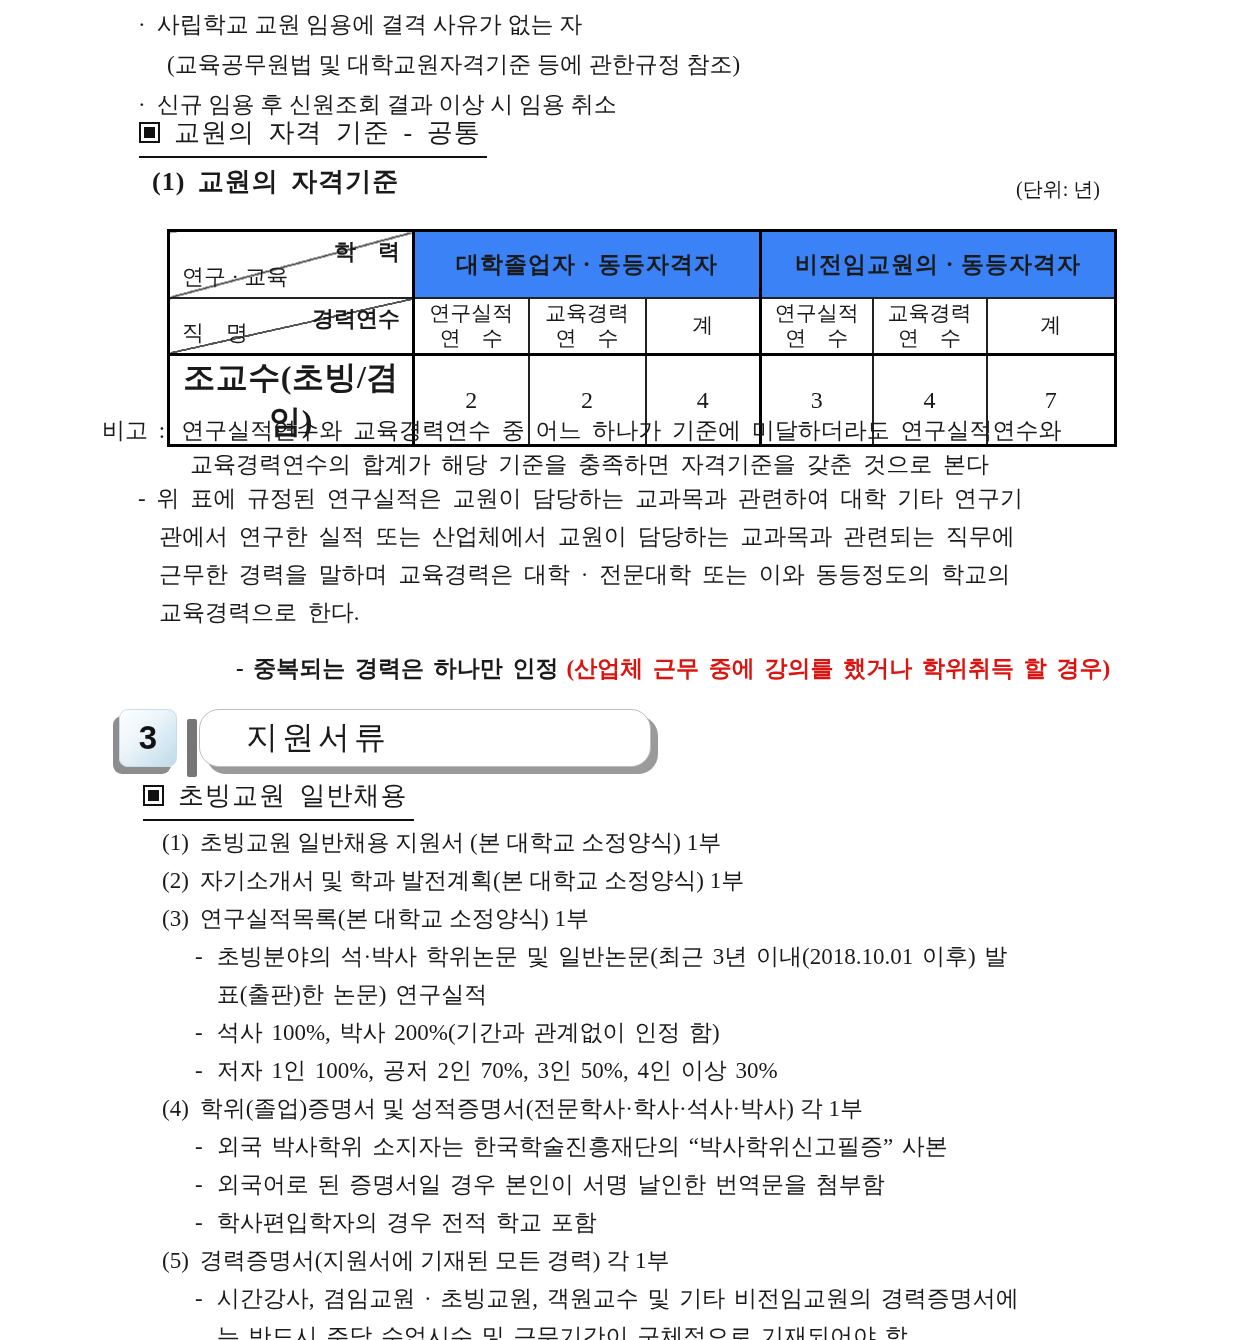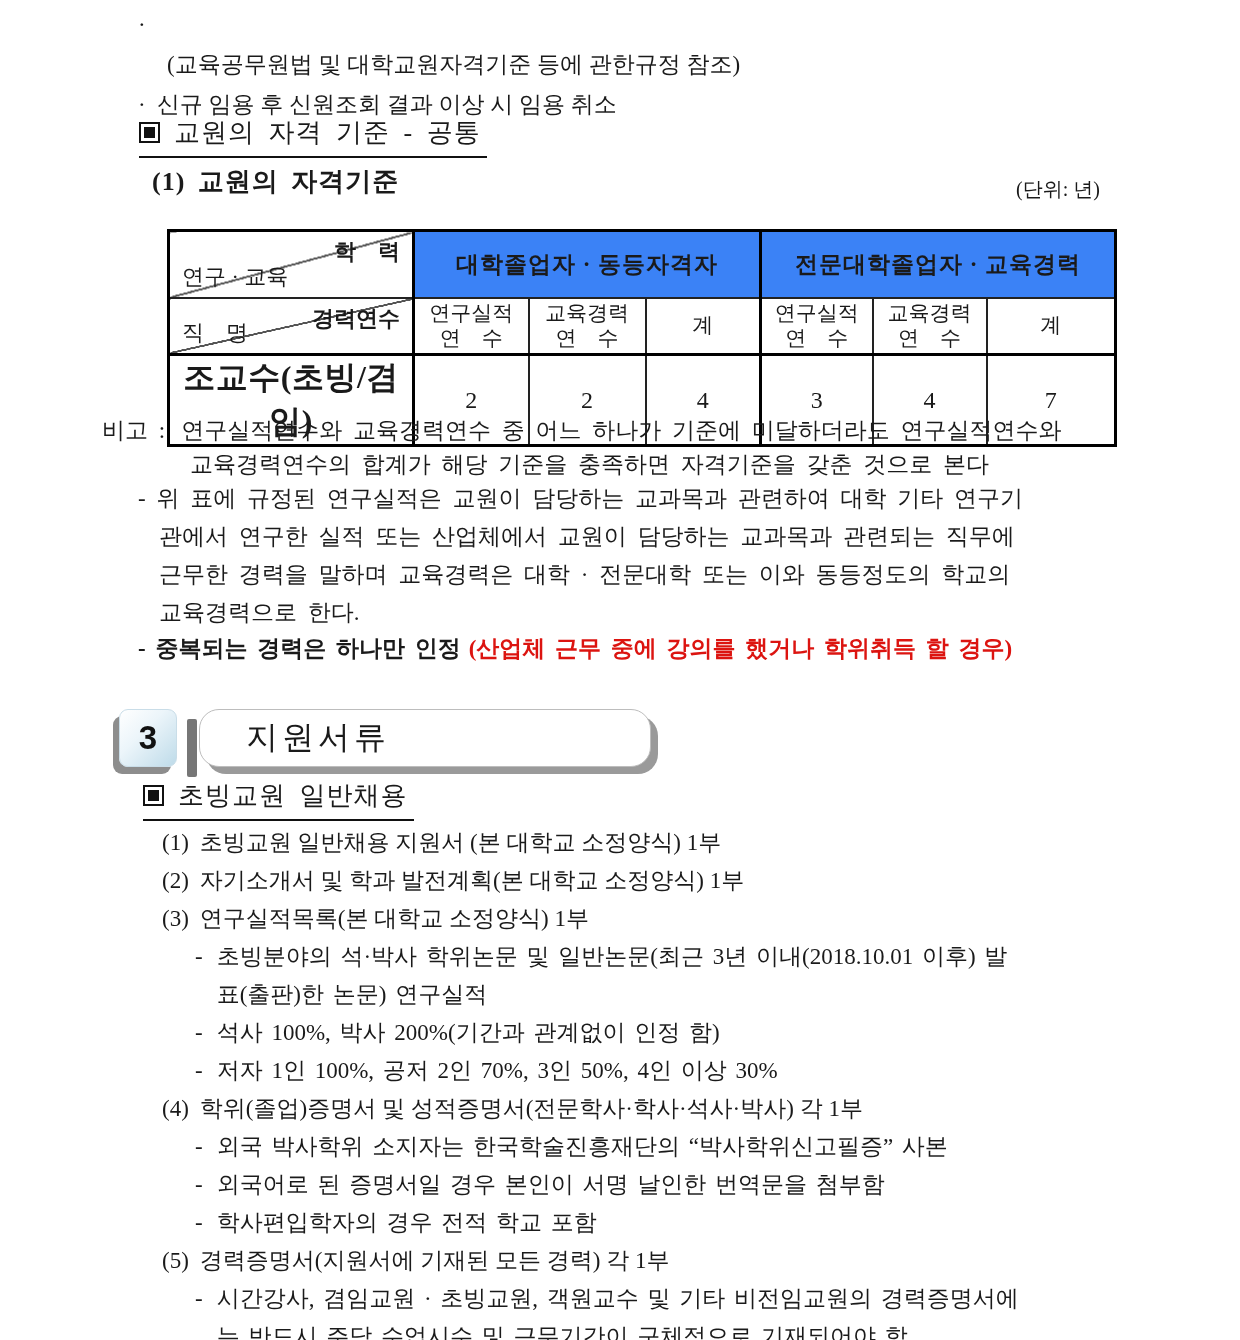--- a/index.html
+++ b/index.html
@@ -52,23 +52,23 @@
   .rowlabel { font-weight:700; font-size:32px; letter-spacing:0.5px; }
   .val { font-size:24px; }
 
   
   .bigo { top:414px; left:102px; width:1044px; line-height:34px;
           padding-left:88px; text-indent:-88px; word-spacing:5px; }
   .bigo .bigo-label { margin-right:16px; }
   .bigo .bigo-text { white-space:pre-line; }
   .p-dash1 { top:480px; left:138px; width:1012px; line-height:38px;
              padding-left:21px; text-indent:-21px; white-space:pre-line; word-spacing:5px; }
-  .p-dash2 { top:631px; left:138px; width:1070px; line-height:36px;
+  .p-dash2 { top:651px; left:138px; width:1070px; line-height:36px;
              font-weight:700; word-spacing:4px;
-             padding-left:21px; text-indent:-21px; }
+             padding-left:21px; text-indent:-21px;text-align:center; }
   .red-note { color:#dc1410; margin-left:8px; }
 
   
   .banner { top:709px; left:119px; display:flex; align-items:flex-start; gap:22px; }
   .num-box {
     width:58px; height:58px; border-radius:9px;
     background:linear-gradient(135deg,#ffffff 0%,#ecf5fa 40%,#bedbe9 100%);
     border:1px solid #c9dde8;
     box-shadow:-6px 7px 0 #8d8d8d;
     display:flex; align-items:center; justify-content:center;
@@ -95,20 +95,21 @@
   .doc-sub .txt { flex:1; white-space:pre-line; word-spacing:3px; }
 </style>
 </head>
 <body>
 
 <div class="page">
 
   <div class="abs intro">
     <div class="intro-line">
       <span>·</span>
+      <span>사립학교 교원 임용에 결격 사유가 없는 자</span>
     </div>
     <div class="intro-note">(교육공무원법 및 대학교원자격기준 등에 관한규정 참조)</div>
     <div class="intro-line">
       <span>·</span>
       <span>신규 임용 후 신원조회 결과 이상 시 임용 취소</span>
     </div>
   </div>
 
   <div class="abs h-common">
     <span class="h-underline">
@@ -130,21 +131,21 @@
           <col style="width:114px">
           <col style="width:129px">
       </colgroup>
       <tbody>
       <tr class="r1">
         <td class="diag">
           <span class="dt">학　력</span>
           <span class="db">연구 · 교육</span>
         </td>
         <td class="ghead bL-thick" colspan="3">대학졸업자 · 동등자격자</td>
-        <td class="ghead bL-thick" colspan="3">전문대학졸업자 · 교육경력</td>
+        <td class="ghead bL-thick" colspan="3">비전임교원의 · 동등자격자</td>
       </tr>
       <tr class="r2">
         <td class="diag">
           <span class="dt">경력연수</span>
           <span class="db">직　명</span>
         </td>
         <td class="shead bL-thick">연구실적
 연　수</td>
         <td class="shead">교육경력
 연　수</td>

